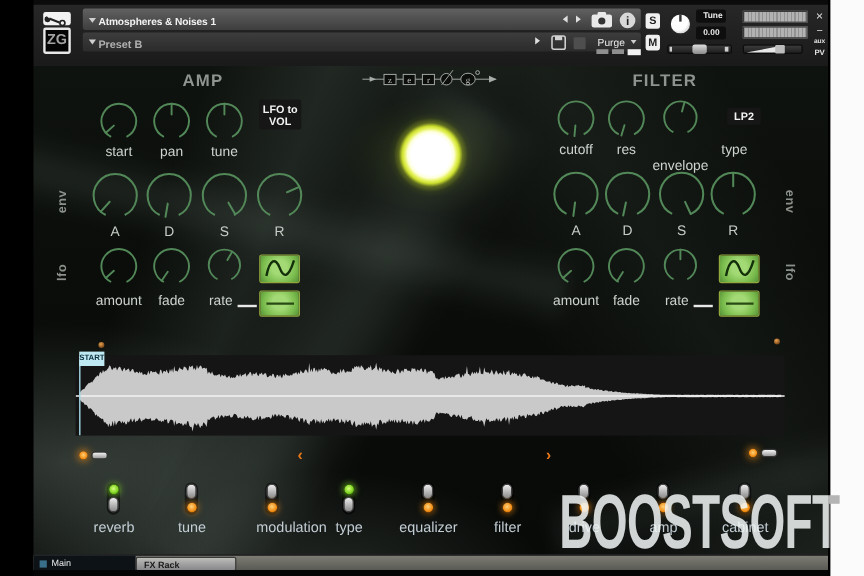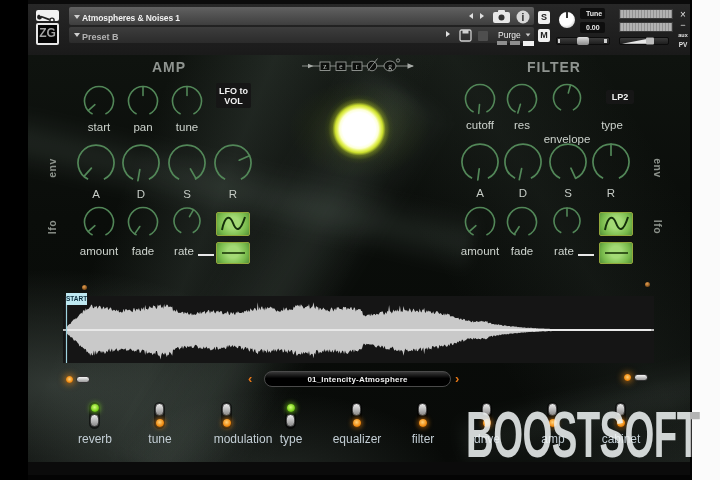--- a/index.html
+++ b/index.html
@@ -325,21 +325,20 @@
       </svg>
     </div>
     <div class="abs" id="startlabel">START</div>
 
     <div class="oled" style="left:38px; top:321px;"></div>
     <div class="toggle-pill" style="left:48px; top:321px;"></div>
     <div class="oled" style="left:596px; top:319px;"></div>
     <div class="toggle-pill" style="left:606px; top:319px;"></div>
 
     <div class="parrow" style="left:220px; top:316px;">‹</div>
-    <div class="abs" id="presetpill">01_Intencity-Atmosphere</div>
     <div class="parrow" style="left:427px; top:316px;">›</div>
 
     <div class="sw-track" style="left:61px; top:347px;"></div>
     <div class="led-g" style="left:63px; top:349px;"></div>
     <div class="sw-knob" style="left:62px; top:359px;"></div>
     <div class="sw-track" style="left:126px; top:347px;"></div>
     <div class="sw-knob" style="left:127px; top:348px;"></div>
     <div class="led-o" style="left:128px; top:364px;"></div>
     <div class="sw-track" style="left:193px; top:347px;"></div>
     <div class="sw-knob" style="left:194px; top:348px;"></div>
@@ -367,20 +366,24 @@
     <div class="fxlabel" style="left:132px;">tune</div>
     <div class="fxlabel" style="left:199px;padding-left:32px;">modulation</div>
     <div class="fxlabel" style="left:263px;">type</div>
     <div class="fxlabel" style="left:329px;">equalizer</div>
     <div class="fxlabel" style="left:395px;">filter</div>
     <div class="fxlabel" style="left:459px;">drive</div>
     <div class="fxlabel" style="left:525px;">amp</div>
     <div class="fxlabel" style="left:593px;">cabinet</div>
   </div>
 
+  <div class="abs" id="tabbar">
+    <div class="abs" id="maintab"><span style="display:inline-block;width:6px;height:6px;background:#3a6f8a;margin-right:4px;vertical-align:-1px;"></span>Main</div>
+    <div class="abs" id="fxtab">FX Rack</div>
+  </div>
   <div class="abs" id="bottomblack"></div>
  </div>
 
  <div class="boost" style="left:466px; width:224px;">
    <span style="color:rgba(240,244,244,0.86);">BOOSTSOFT</span>
  </div>
  <div class="boost" style="left:690px; width:30px;">
    <span style="color:#b4b4b4; margin-left:-224px;">BOOSTSOFT</span>
  </div>
 </div>

